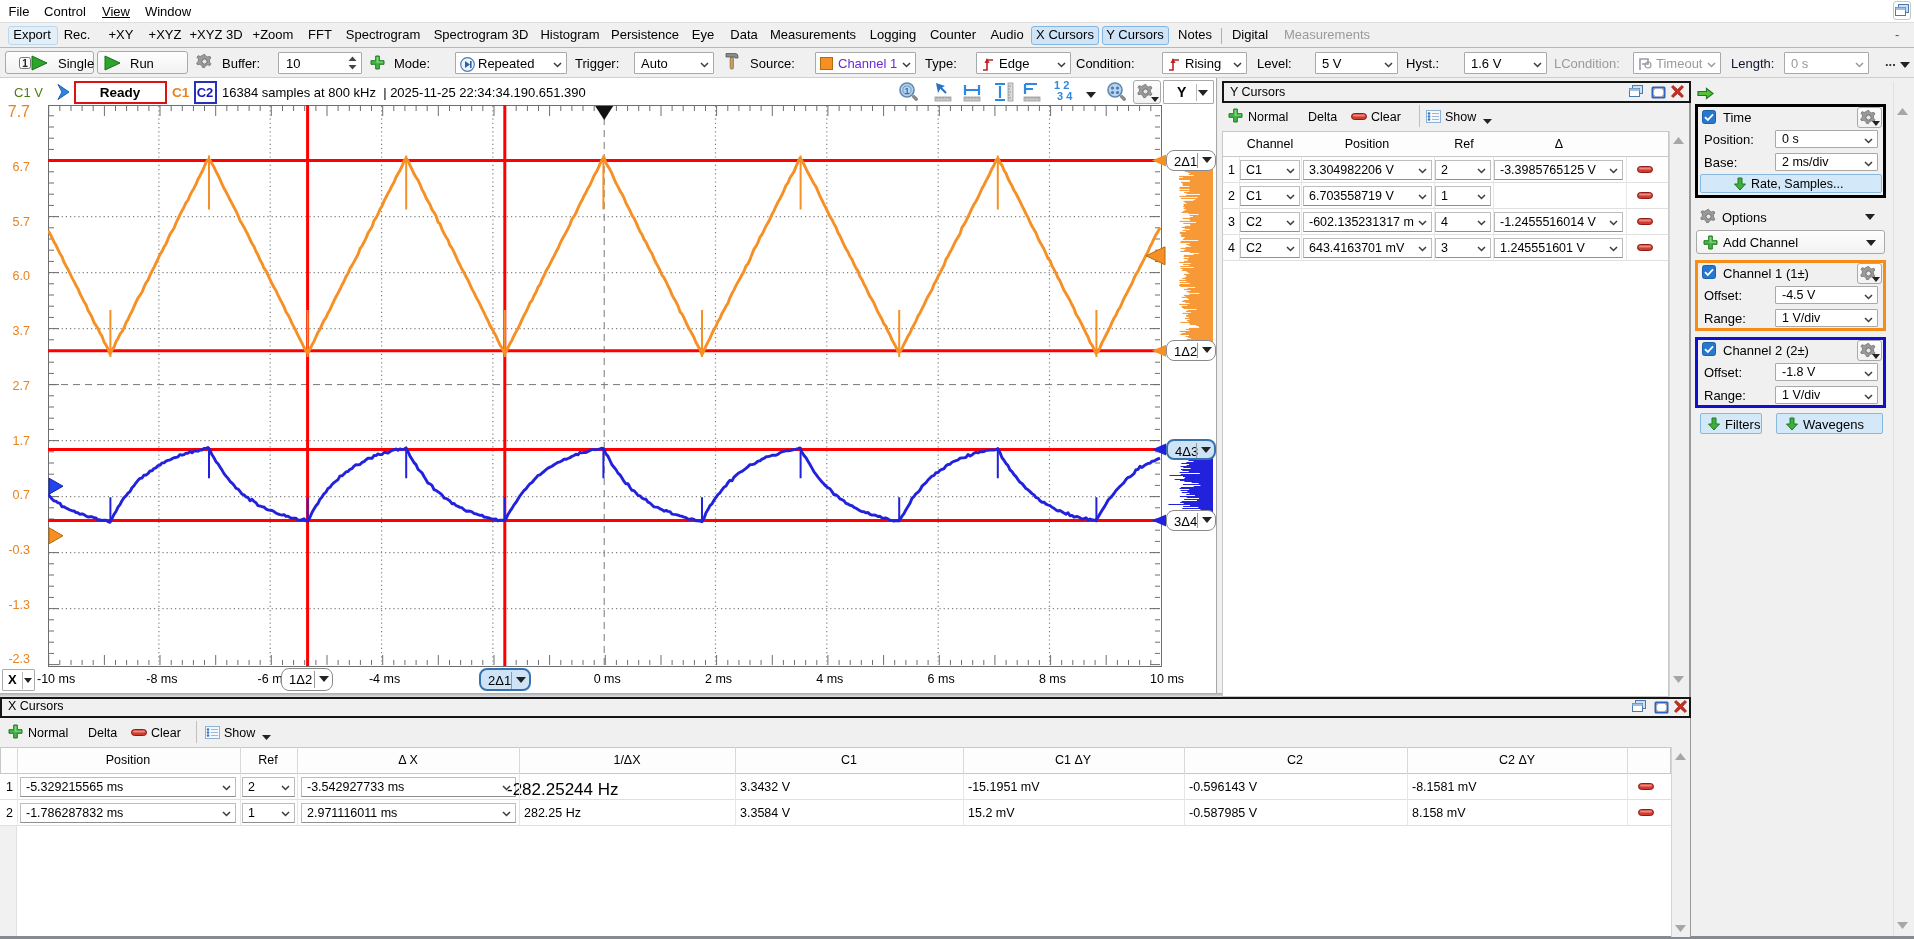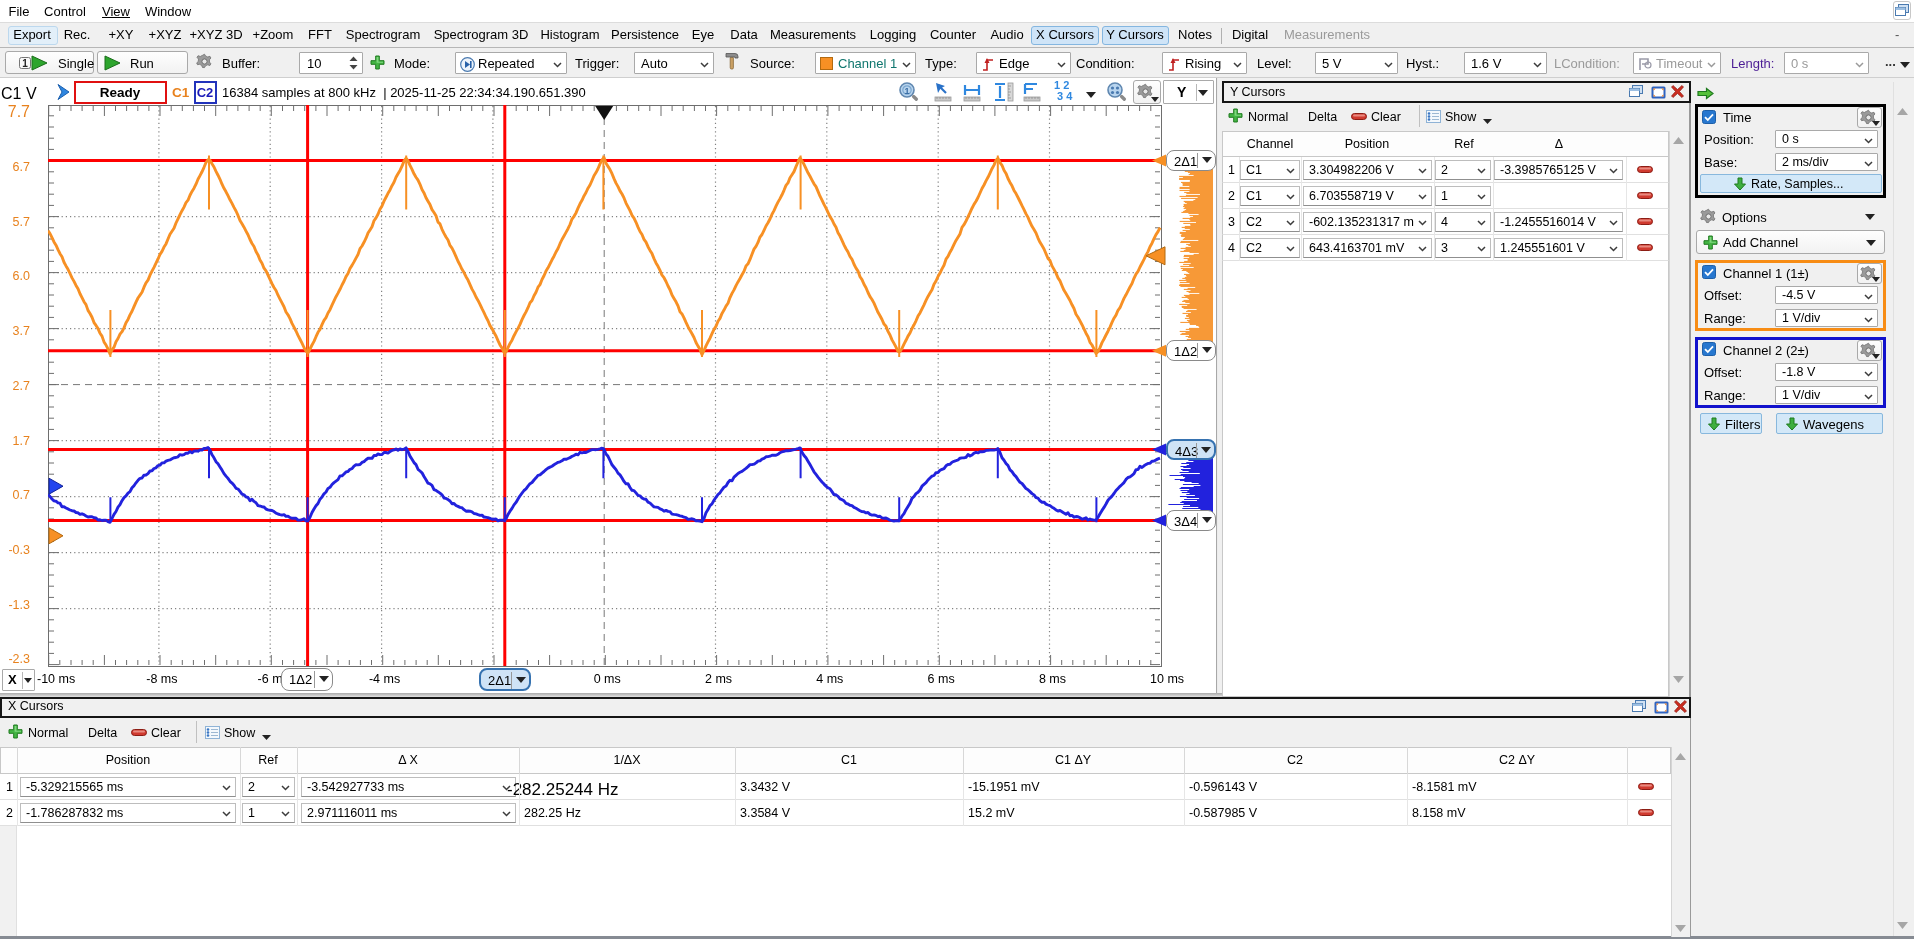--- a/index.html
+++ b/index.html
@@ -82,21 +82,21 @@
     </div>
     <span class="ab" style="left:196px;top:53px">
       <svg width="17" height="17" viewBox="0 0 17 17">
         <g fill="#9a9a9a" stroke="#6f6f6f" stroke-width="0.8">
           <path d="M8.5,1.2 l1.2,2 a5.5,5.5 0 0 1 2,0.8 l2.2-0.7 1,1.7-1.5,1.8a5.5,5.5 0 0 1 0,2.2l1.5,1.8-1,1.7-2.2-0.7a5.5,5.5 0 0 1-2,0.8l-1.2,2-2-0.1-0.9-2.2a5.5,5.5 0 0 1-1.8-1l-2.3,0.4-0.8-1.8 1.7-1.6a5.5,5.5 0 0 1 0.1-2.2L1,4.3l1.1-1.6 2.2,0.8a5.5,5.5 0 0 1 1.9-1z"></path>
         </g>
         <circle cx="8.5" cy="8.5" r="2.6" fill="#e8e8e8" stroke="#6f6f6f"></circle>
       </svg>
     </span>
     <div class="ab t" style="left:222px;top:56px;">Buffer:</div>
-    <div class="ab cb" style="left:278px;top:52px;width:64px;height:22px;margin-left:21px;">
+    <div class="ab cb" style="left:278px;top:52px;width:84px;height:22px;">
       <span style="position:absolute;left:7px;top:3px">10</span>
       <span style="position:absolute;right:3px;top:2px">
         <svg width="11" height="16" viewBox="0 0 11 16">
           <polygon points="1.5,6 9.5,6 5.5,1.5" fill="#444"></polygon>
           <polygon points="1.5,10 9.5,10 5.5,14.5" fill="#444"></polygon>
         </svg>
       </span>
     </div>
     <span class="ab" style="left:370px;top:55px">
       <svg width="15" height="15" viewBox="0 0 15 15">
@@ -135,21 +135,21 @@
         <path d="M3,1.5 h9 a3,3 0 0 1 3,3 v1.5 h-3 v-1 h-9 z" fill="#8c8c8c" stroke="#555" stroke-width="0.8"></path>
       </svg>
     </span>
     <div class="ab t" style="left:750px;top:56px;">Source:</div>
     <div class="ab cb" style="left:815px;top:52px;width:101px;height:22px;">
       <span style="position:absolute;left:4px;top:4px">
         <svg width="13" height="13">
           <rect x="0.5" y="0.5" width="12" height="12" fill="#f79024" stroke="#b36a10"></rect>
         </svg>
       </span>
-      <span style="position:absolute;left:22px;top:50%;transform:translateY(-50%);color:#0f766e;font-size:13px;white-space:nowrap">Channel 1</span>
+      <span style="position:absolute;left:22px;top:50%;transform:translateY(-50%);color:#6d28d9;font-size:13px;white-space:nowrap">Channel 1</span>
       <span style="position:absolute;right:4px;top:9px">
         <svg width="9" height="6" viewBox="0 0 9 6">
           <polyline points="1,1 4.5,4.5 8,1" fill="none" stroke="#3c3c3c" stroke-width="1.5"></polyline>
         </svg>
       </span>
     </div>
     <div class="ab t" style="left:925px;top:56px;">Type:</div>
     <div class="ab cb" style="left:976px;top:52px;width:95px;height:22px;">
       <span style="position:absolute;left:4px;top:4px">
         <svg width="14" height="15" viewBox="0 0 14 15">
@@ -205,37 +205,37 @@
           <circle cx="10" cy="8" r="3" fill="none" stroke="#9a9aa8" stroke-width="1.2"></circle>
         </svg>
       </span>
       <span style="position:absolute;left:22px;top:50%;transform:translateY(-50%);color:#9a9a9a;font-size:13px;white-space:nowrap">Timeout</span>
       <span style="position:absolute;right:4px;top:9px">
         <svg width="9" height="6" viewBox="0 0 9 6">
           <polyline points="1,1 4.5,4.5 8,1" fill="none" stroke="#9a9a9a" stroke-width="1.5"></polyline>
         </svg>
       </span>
     </div>
-    <div class="ab t" style="left:1731px;top:56px;color:#4c1d95">Length:</div>
+    <div class="ab t" style="left:1731px;top:56px;color:#0f172a">Length:</div>
     <div class="ab cb" style="left:1784px;top:52px;width:85px;height:22px;">
       <span style="position:absolute;left:6px;top:50%;transform:translateY(-50%);color:#9a9a9a;font-size:13px;white-space:nowrap">0 s</span>
       <span style="position:absolute;right:4px;top:9px">
         <svg width="9" height="6" viewBox="0 0 9 6">
           <polyline points="1,1 4.5,4.5 8,1" fill="none" stroke="#9a9a9a" stroke-width="1.5"></polyline>
         </svg>
       </span>
     </div>
     <div class="ab t" style="left:1885px;top:54px;font-weight:bold;color:#333">...</div>
     <span class="ab" style="left:1900px;top:62px">
       <svg width="10" height="6" viewBox="0 0 10 6">
         <polygon points="0,0 10,0 5,6" fill="#222"></polygon>
       </svg>
     </span>
     <div class="ab" style="left:0px;top:78px;width:1218px;height:615px;background:#ffffff"></div>
-    <div class="ab t" style="left:1px;top:85px;color:#000000;font-size:16px">C1 V</div>
+    <div class="ab t" style="left:14px;top:85px;color:#4d7c0f;font-size:13px">C1 V</div>
     <span class="ab" style="left:55px;top:83px">
       <svg width="17" height="18" viewBox="0 0 17 18">
         <path d="M3,1.5 L14,9 L3,16.5 L7,9 z" fill="#2e86e0" stroke="#1b5fae" stroke-width="1" stroke-linejoin="round"></path>
       </svg>
     </span>
     <div class="ab" style="left:74px;top:81px;width:93px;height:23px;border:2px solid #e01010;background:#fff"></div>
     <div class="ab t" style="left:120px;top:85px;transform:translateX(-50%);font-weight:bold;font-size:13.5px">Ready</div>
     <div class="ab t" style="left:172px;top:85px;color:#e8821e;font-weight:bold;font-size:13.5px">C1</div>
     <div class="ab" style="left:194px;top:81px;width:23px;height:23px;border:2px solid #2233bb;background:#fff"></div>
     <div class="ab t" style="left:205px;top:85px;transform:translateX(-50%);color:#1a1ab8;font-weight:bold;font-size:13px">C2</div>

